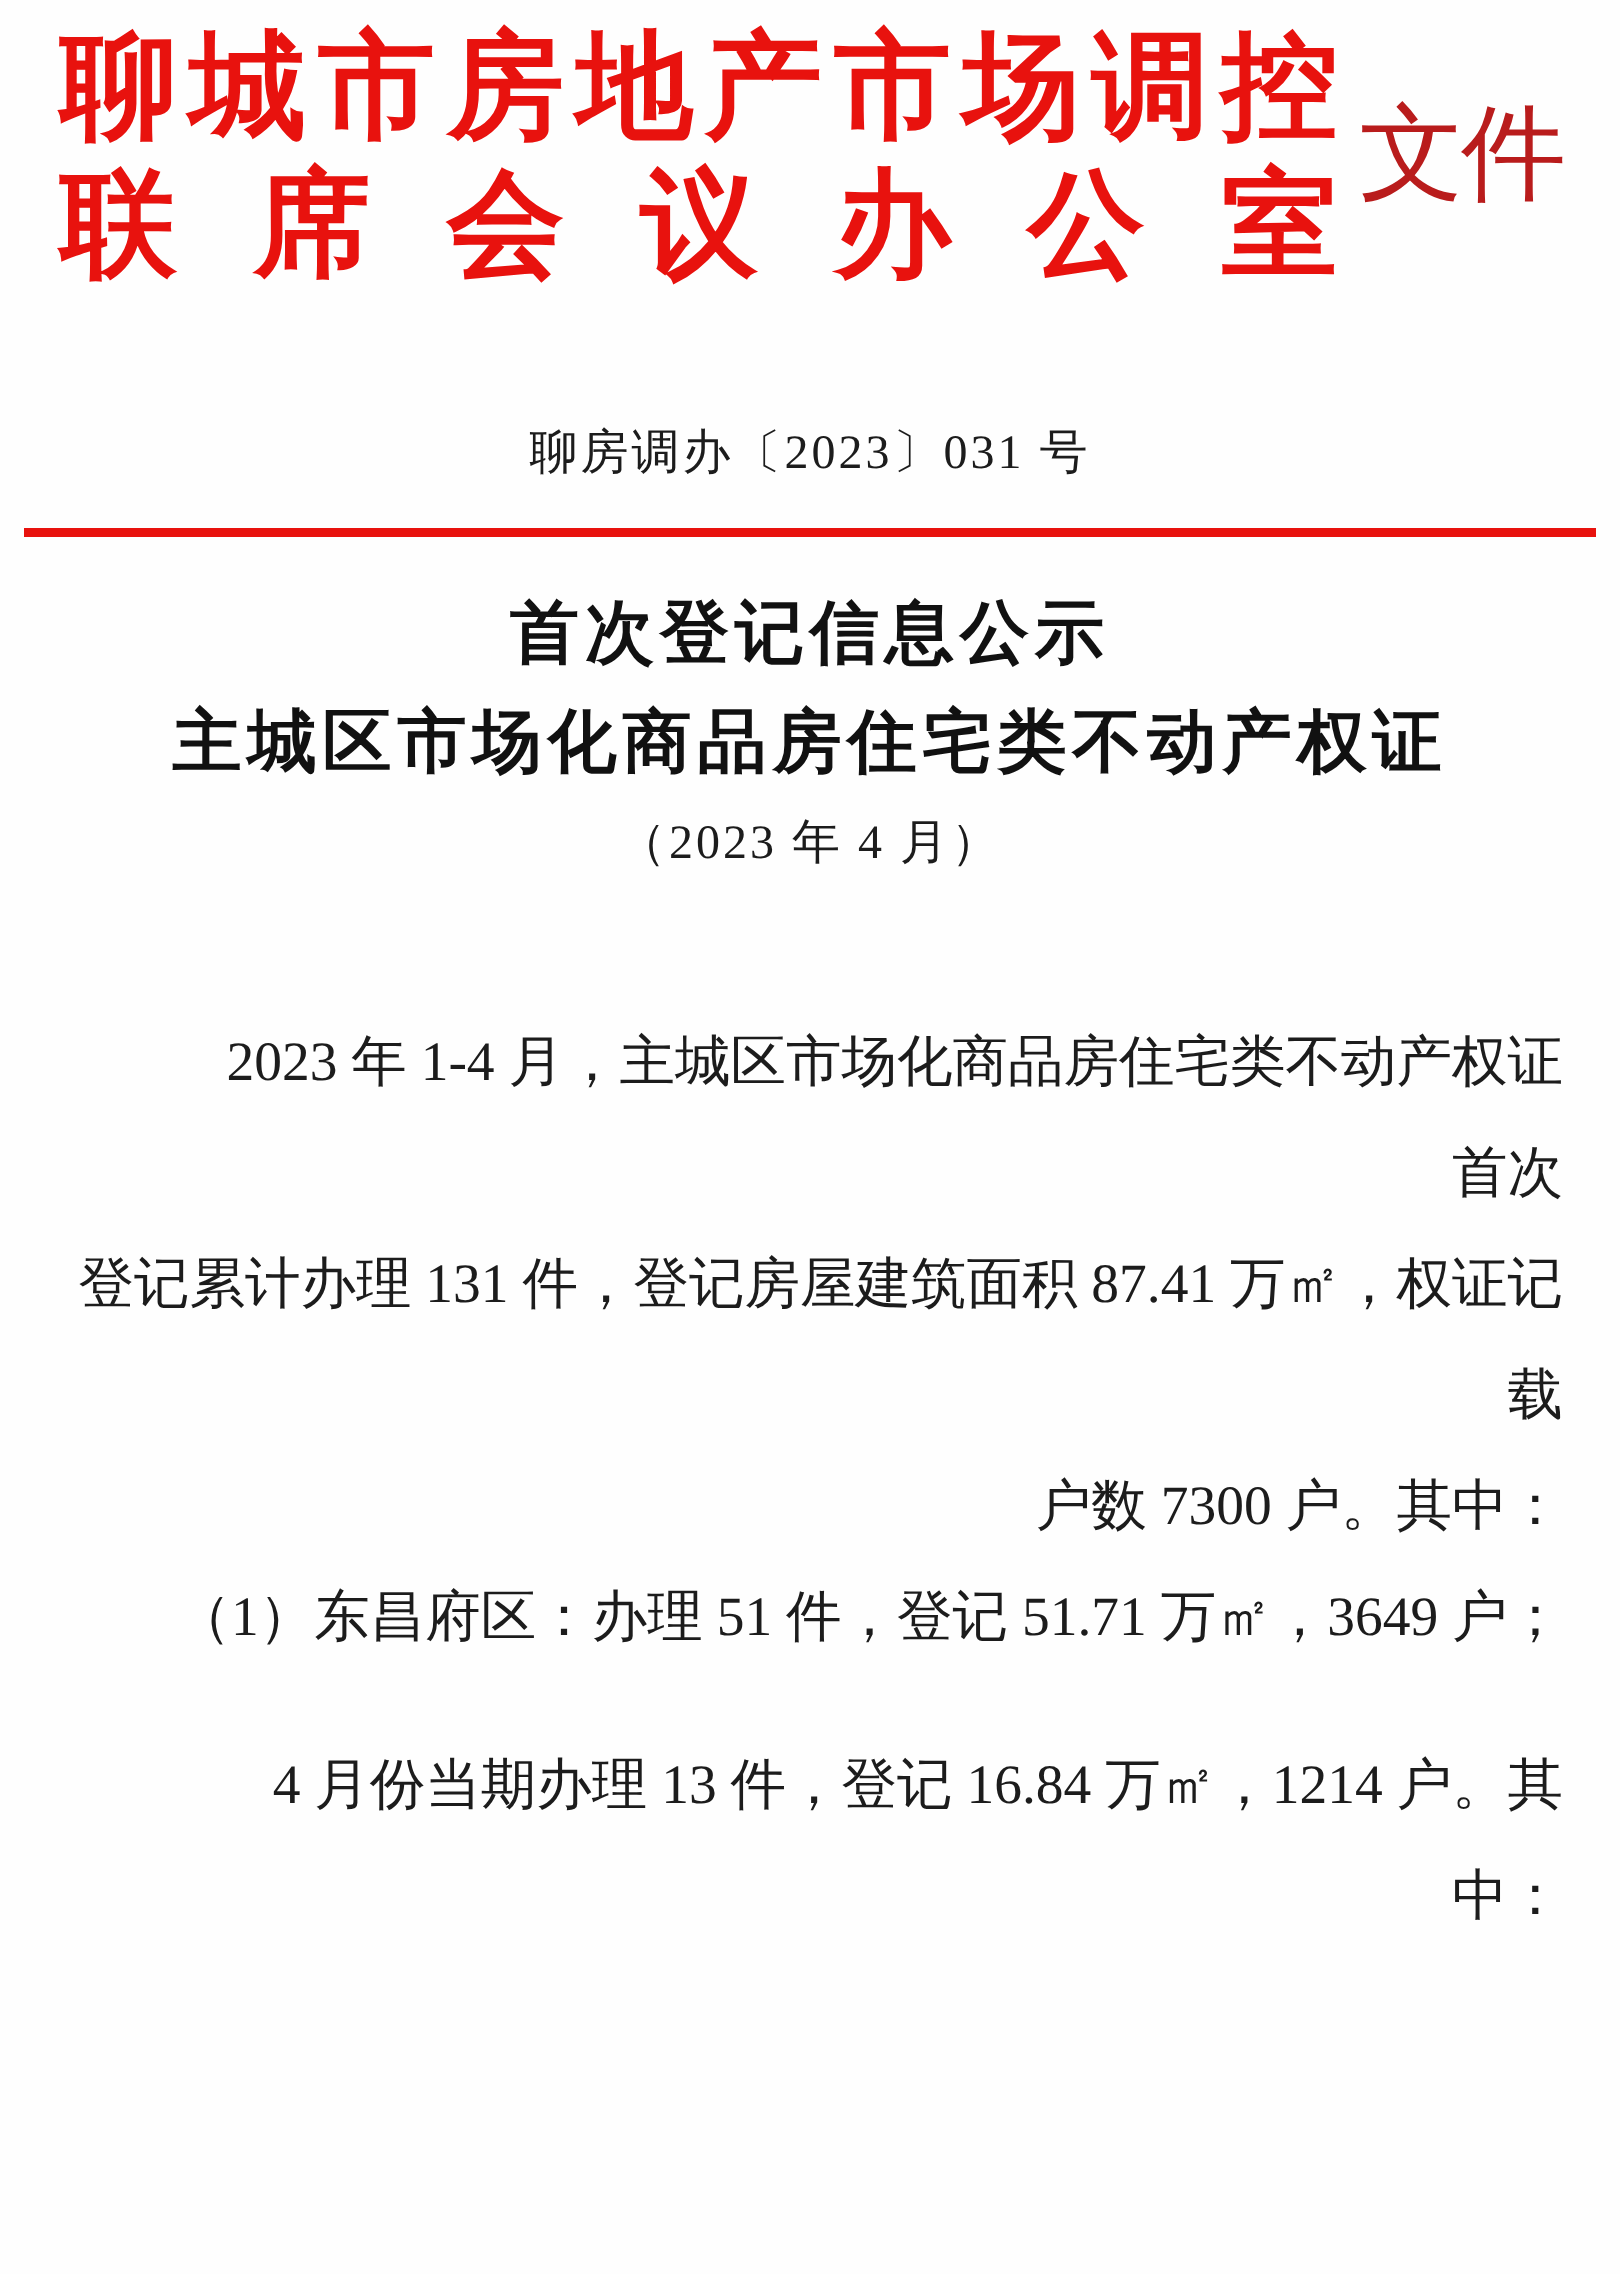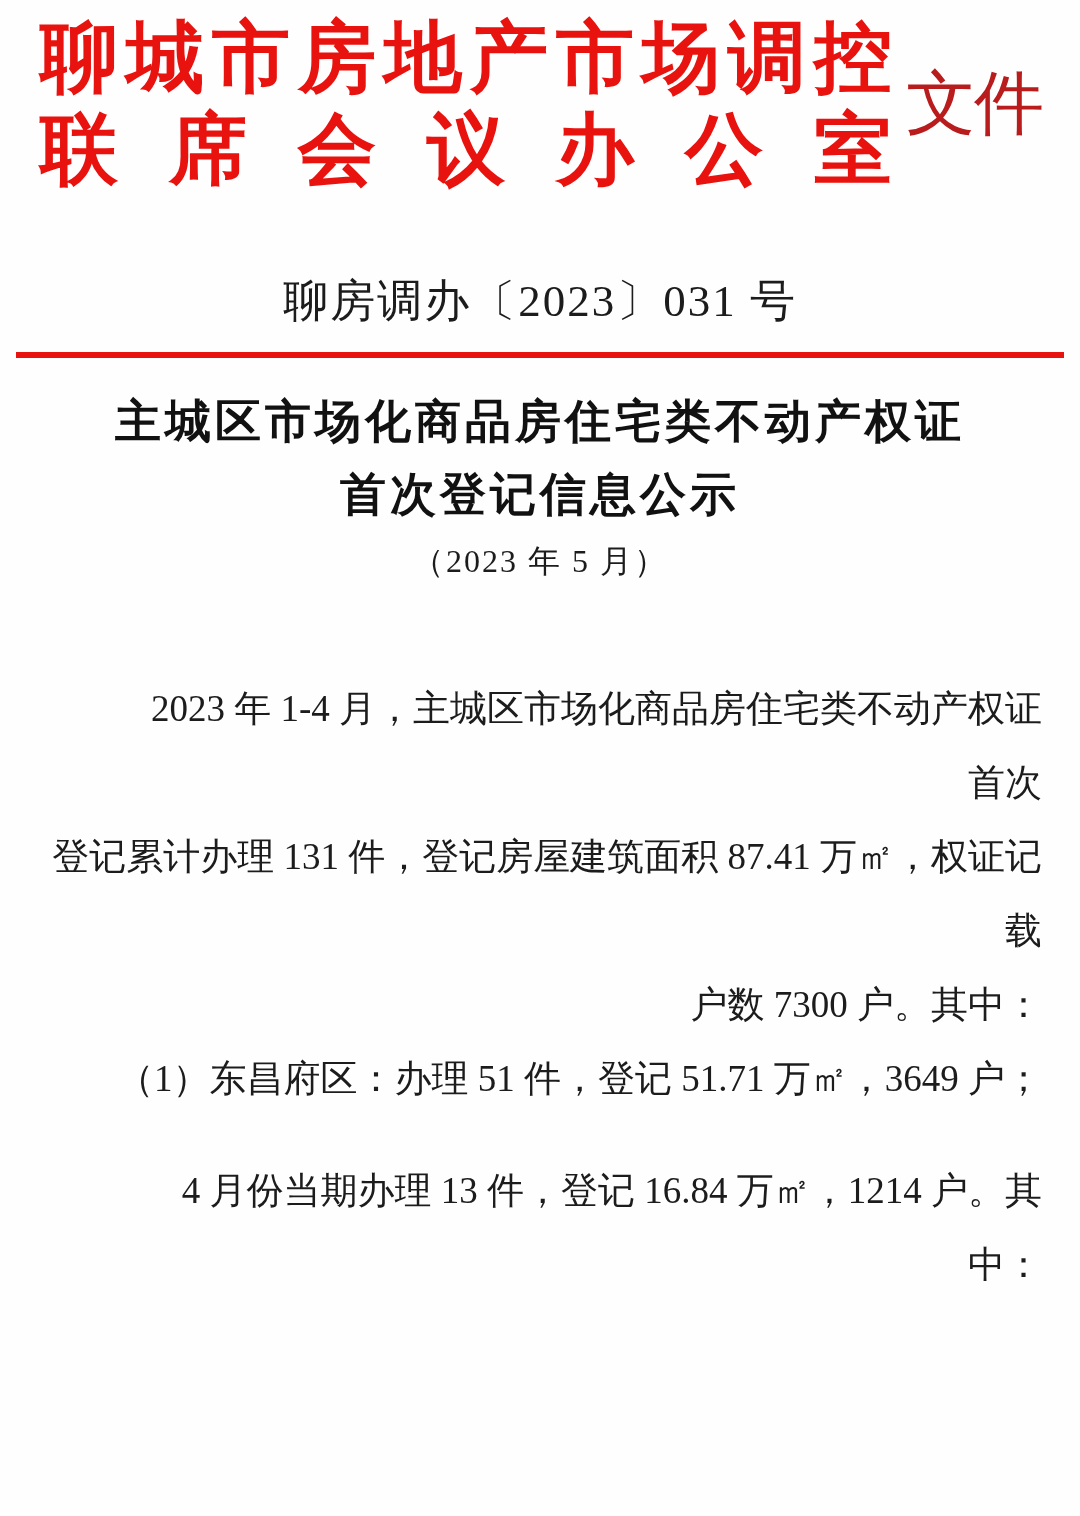--- a/index.html
+++ b/index.html
@@ -42,21 +42,21 @@
     font-weight: normal;
     font-size: 70px;
     line-height: 92px;
     letter-spacing: -2px;
     padding-right: 8px;
   }
   
   .doc-number {
     margin-top: 80px;
     text-align: center;
-    font-size: 45px;
+    font-size: 32px;
     line-height: 50px;
     letter-spacing: 2px;
   }
   
   .red-rule {
     height: 6px;
     background: #e8120e;
     margin: 26px 16px 0 16px;
   }
   
@@ -123,25 +123,25 @@
         </div>
     </div>
     <div class="letterhead-suffix">文件</div>
   </div>
 
   <div class="doc-number">聊房调办〔2023〕031 号</div>
 
   <div class="red-rule"></div>
 
   <h1 class="doc-title">
+    <span class="title-line">首次登记信息公示</span>
     <span class="title-line">主城区市场化商品房住宅类不动产权证</span>
-    <span class="title-line">首次登记信息公示</span>
   </h1>
 
-  <div class="doc-subtitle">（2023 年 5 月）</div>
+  <div class="doc-subtitle">（2023 年 4 月）</div>
 
   <div class="doc-body">
 
     <p class="para">2023 年 1-4 月，主城区市场化商品房住宅类不动产权证首次
 登记累计办理 131 件，登记房屋建筑面积 87.41 万㎡，权证记载
 户数 7300 户。其中：</p>
 
     <p class="para">（1）东昌府区：办理 51 件，登记 51.71 万㎡，3649 户；</p>
 
     <div class="section-gap"></div>

